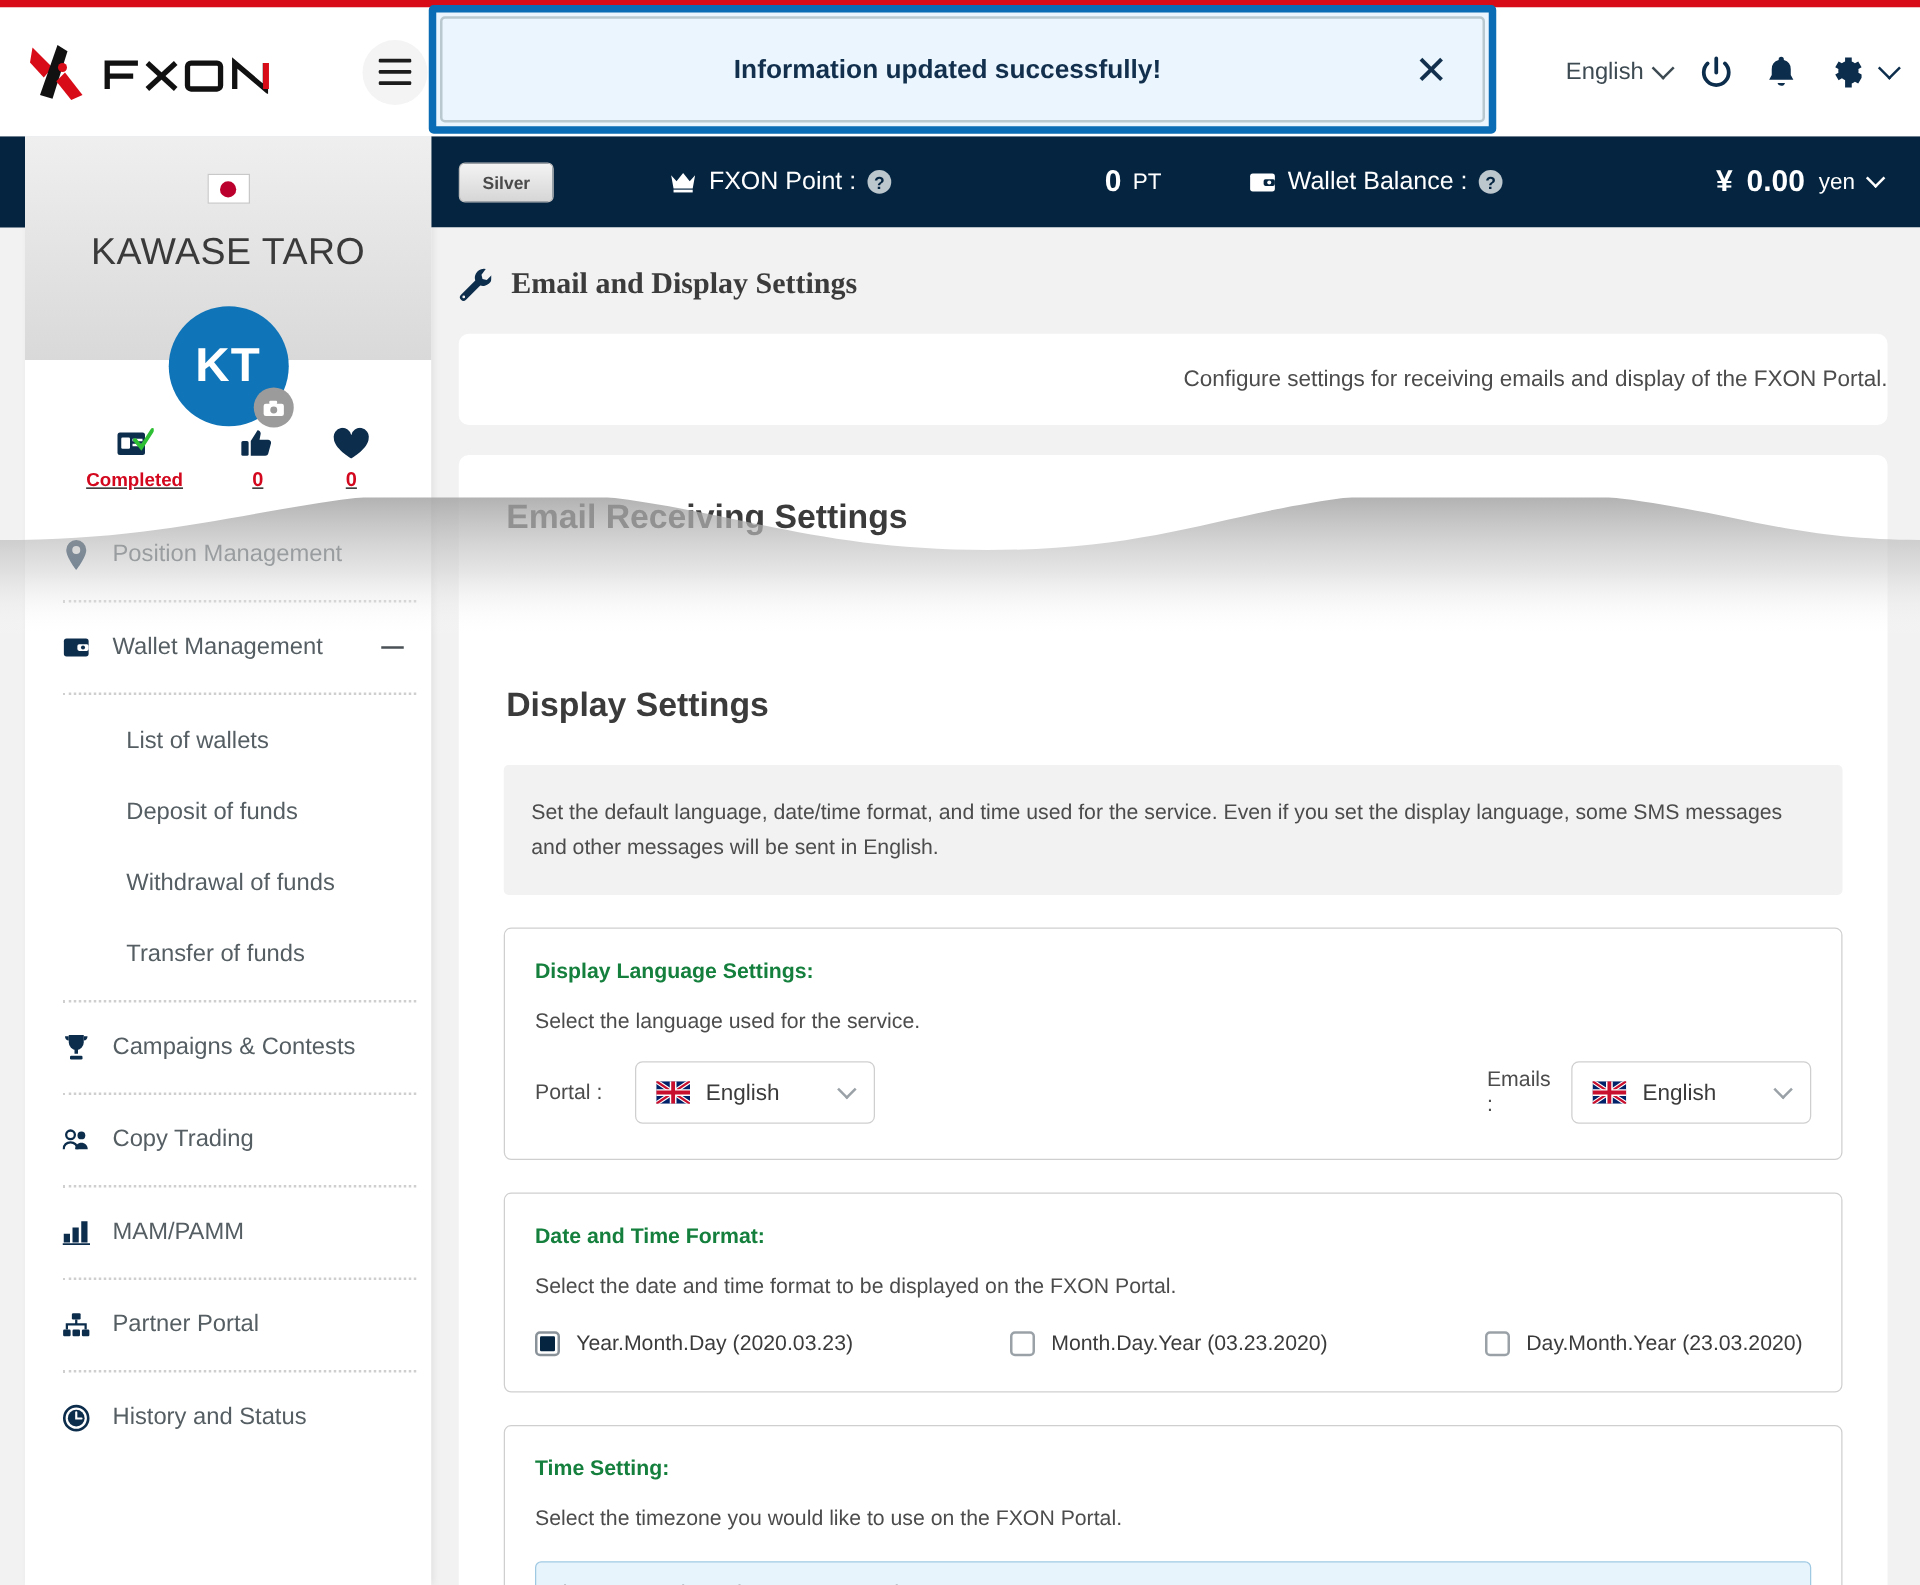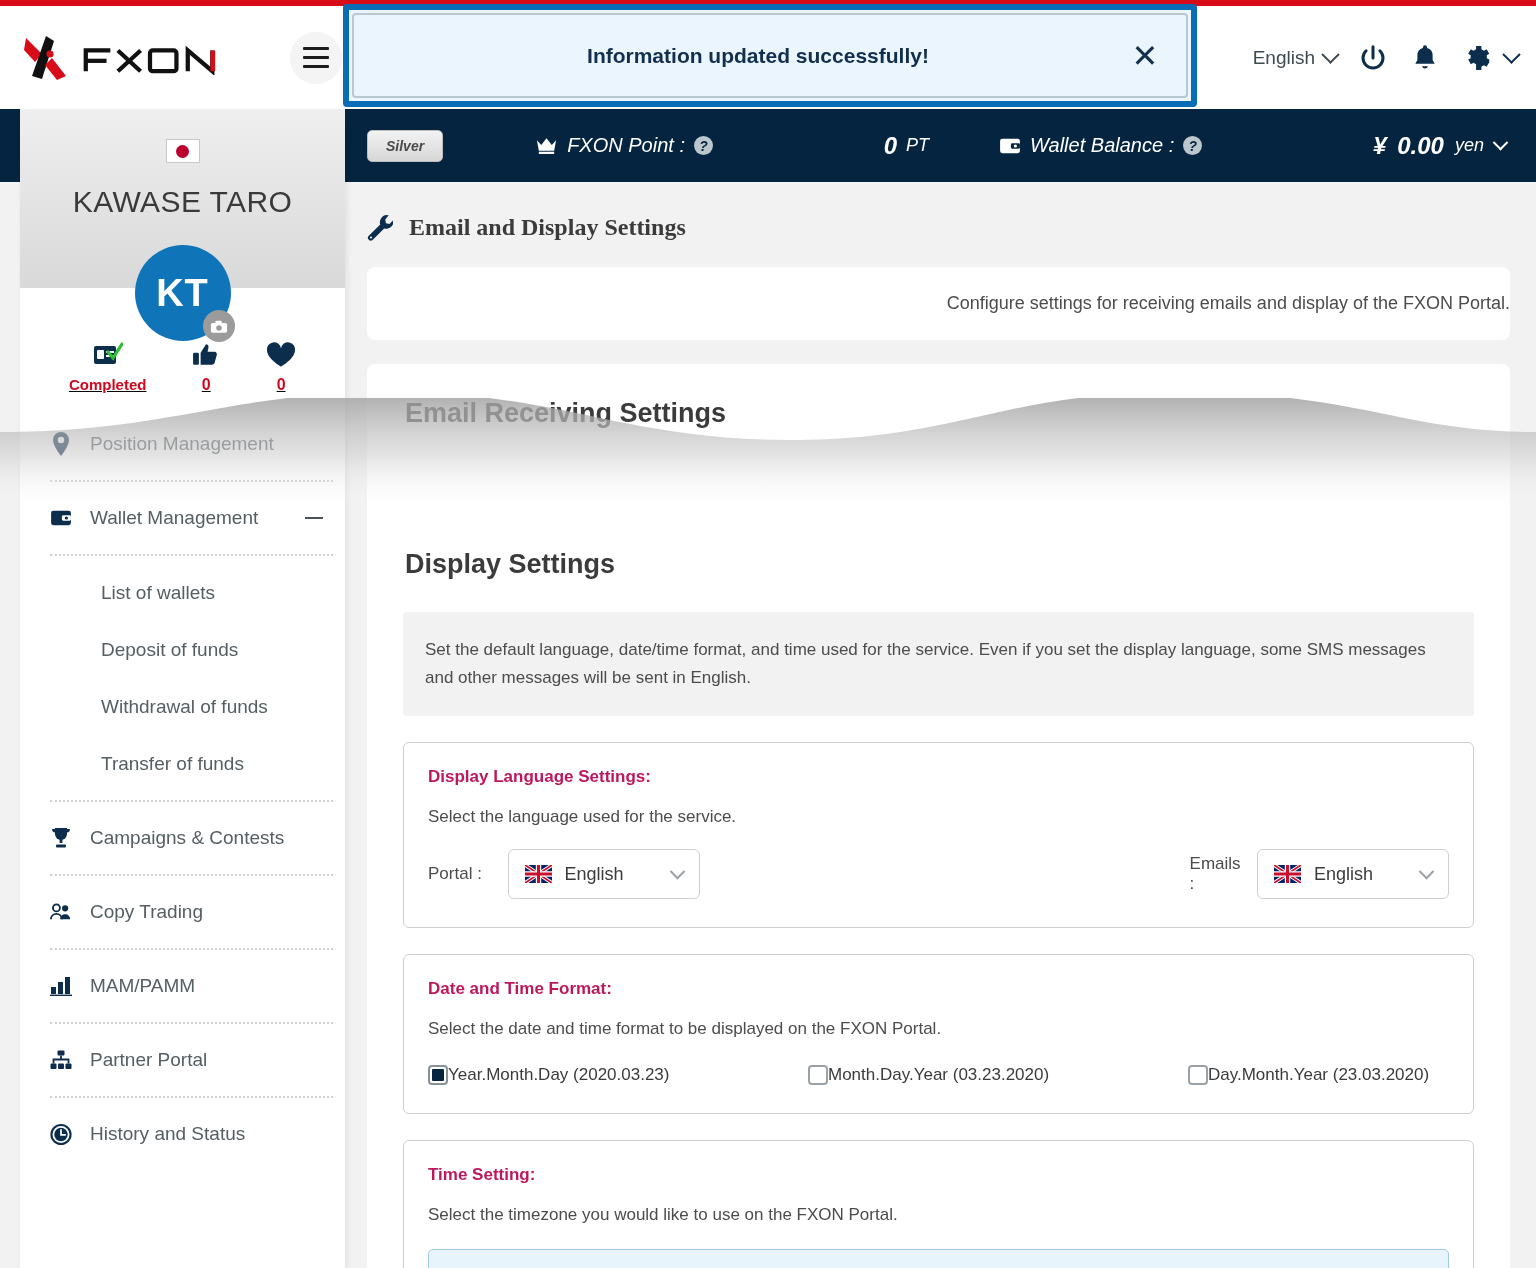--- a/index.html
+++ b/index.html
@@ -86,21 +86,21 @@
   }
 
   
   .subnav {
     position: absolute; top: 109px; left: 0; width: 1536px; height: 73px;
     background: #042440;
     z-index: 1;
   }
   .subnav-inner {
     position: absolute; left: 345px; right: 0; top: 0; height: 73px;
-    display: flex; align-items: center; color: #ffffff; font-style: italic;
+    display: flex; align-items: center; color: #ffffff;
   }
   .tier-badge {
     margin-left: 22px;
     background: linear-gradient(#f3f3f3,#d6d6d6);
     color: #4a4a4a; font-size: 14px; font-weight: bold;
     border-radius: 5px; padding: 7px 18px;
     border: 1px solid #bdbdbd; flex: none;
   }
   .sub-item { display:flex; align-items:center; gap: 9px; font-size: 20px; white-space: nowrap; }
   .sub-pt { margin-left: auto; }
@@ -200,39 +200,39 @@
   .note-box {
     background: #f2f2f2; border-radius: 4px;
     margin: 32px 36px 0 36px; padding: 24px 22px;
     font-size: 17px; line-height: 1.65; color: #4c4c4c;
   }
 
   .field-box {
     border: 1px solid #cfcfcf; border-radius: 6px;
     margin: 26px 36px 0 36px; padding: 24px 24px 28px 24px;
   }
-  .fb-title { font-size: 17px; font-weight: bold; color: #be185d; }
+  .fb-title { font-size: 17px; font-weight: bold; color: #15803d; }
   .fb-desc { font-size: 17px; color: #4c4c4c; margin-top: 20px; }
 
   .lang-row { display:flex; align-items:center; margin-top: 22px; }
   .lang-label { font-size: 17px; color: #4c4c4c; width: 90px; }
   .lang-label.emails { width: auto; margin-left: 490px; margin-right: 14px; }
   .lang-drop {
     display:flex; align-items:center; gap: 13px;
     border: 1px solid #cfcfcf; border-radius: 6px;
     height: 50px; padding: 0 16px; min-width: 192px; cursor: pointer;
     background: #fff;
   }
   .lang-drop .uk-flag { width: 27px; height: 18px; flex: none; }
   .lang-drop .val { font-size: 18px; color: #3b3b3b; flex: 1 1 auto; }
   .drop-chev { width: 11px; height: 11px; border-right: 2px solid #9aa2a8; border-bottom: 2px solid #9aa2a8;
                transform: rotate(45deg) translate(-2px,-2px); flex:none; margin-left: 14px; }
 
   .radio-row { display:flex; margin-top: 26px; }
-  .radio-opt { display:flex; align-items:center; font-size: 17px; color: #3b3b3b; cursor: pointer; }
+  .radio-opt { display:flex; align-items:center; gap: 13px; font-size: 17px; color: #3b3b3b; cursor: pointer; }
   .radio-opt:nth-child(1) { width: 380px; }
   .radio-opt:nth-child(2) { width: 380px; }
   .rbox {
     width: 20px; height: 20px; border-radius: 4px;
     border: 2px solid #9aa2a8; background: #fff; flex:none;
     display:flex; align-items:center; justify-content:center;
   }
   .rbox.checked { border-color: #8a9299; }
   .rbox.checked i { width: 12px; height: 12px; background: #042440; display:block; border-radius: 1px; }
 

